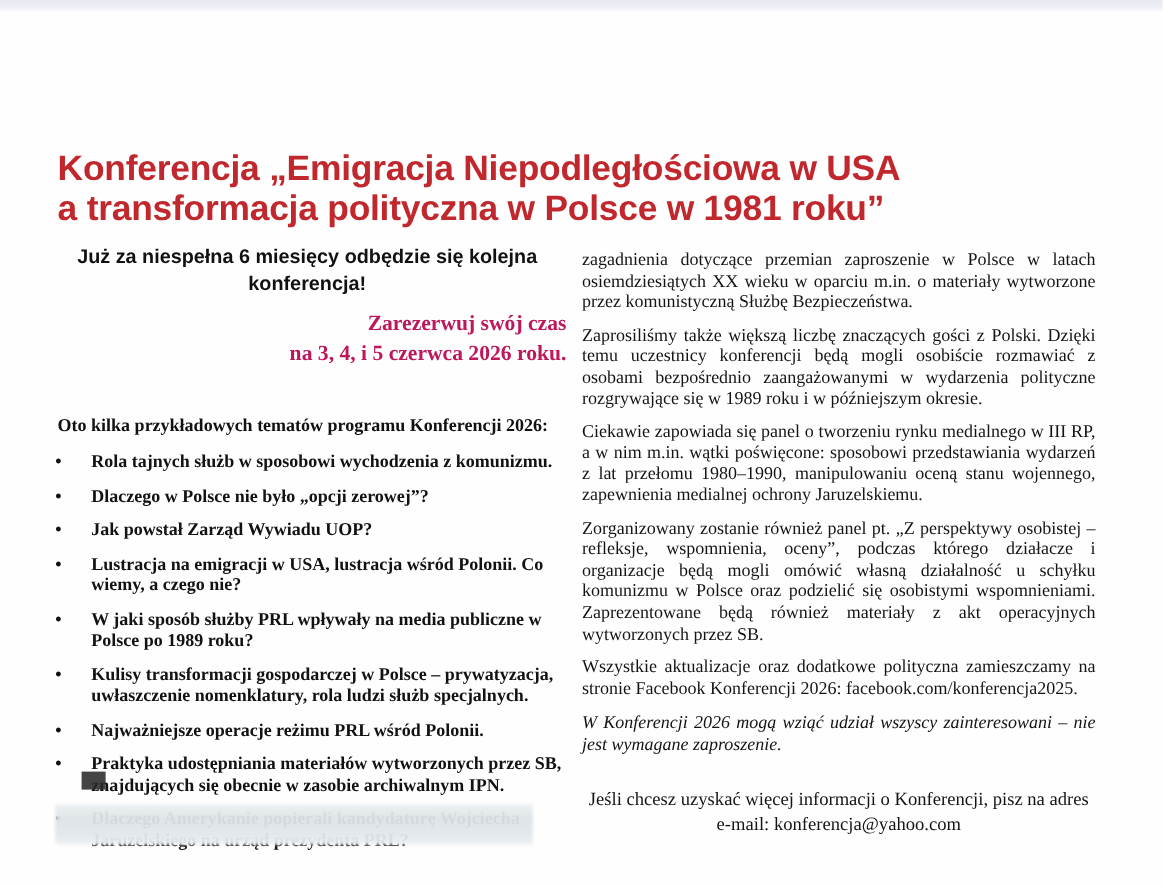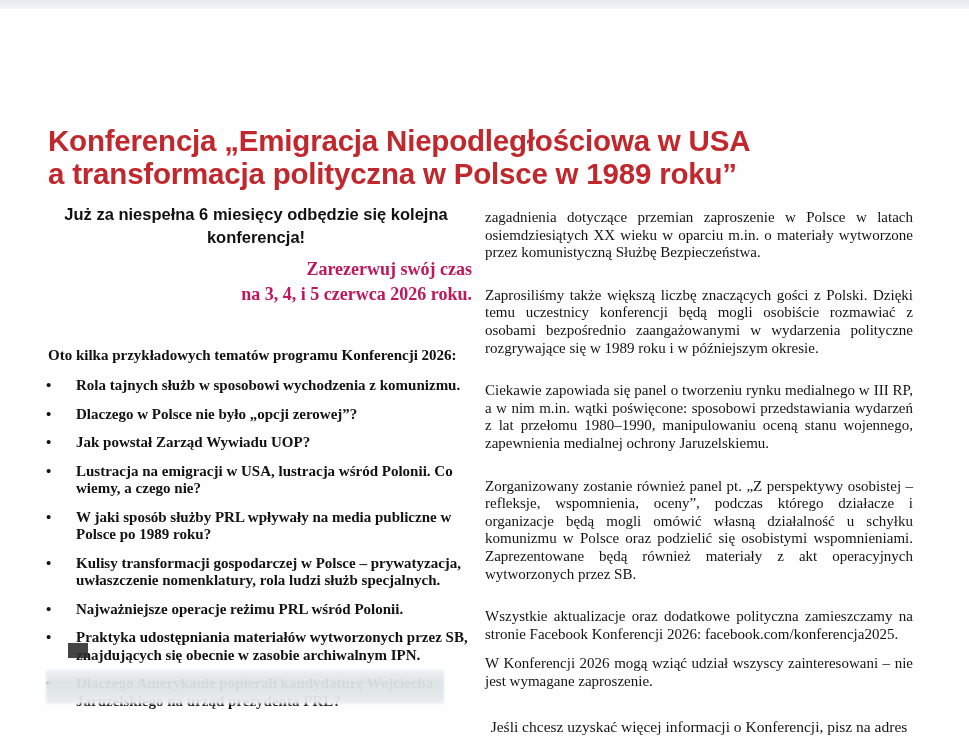--- a/index.html
+++ b/index.html
@@ -97,22 +97,22 @@
 
   .body-para {
     font-family: "Liberation Serif", "DejaVu Serif", serif;
     font-size: 15px;
     line-height: 17.6px;
     text-align: justify;
     margin: 0;
     color: #141414;
   }
   .col-left .body-para { margin-top: 14px; }
-  .col-right .body-para + .body-para { margin-top: 25px; }
-  .col-right .body-para.tight { margin-top: 12px; }
+  .col-right .body-para + .body-para { margin-top: 10px; }
+  .col-right .body-para.tight { margin-top: 12px; font-style: italic; }
 
   .topics-head {
     font-family: "Liberation Serif", "DejaVu Serif", serif;
     font-weight: bold;
     font-size: 15px;
     margin: 40px 0 0 8px;
     color: #111111;
   }
   .topics {
     list-style: none;
@@ -165,21 +165,21 @@
 </head>
 <body>
 
 <div class="page">
 
   <div class="top-strip"></div>
 
 
   <h1 class="headline">
     <span>Konferencja „Emigracja Niepodległościowa w USA</span>
-    <span>a transformacja polityczna w Polsce w 1989 roku”</span>
+    <span>a transformacja polityczna w Polsce w 1981 roku”</span>
   </h1>
 
   <div class="col-left">
     <p class="lead-black">Już za niespełna 6 miesięcy odbędzie się kolejna konferencja!</p>
     <p class="lead-red">
       <span>Zarezerwuj swój czas</span>
       <span>na 3, 4, i 5 czerwca 2026 roku.</span>
     </p>
 
     <p class="topics-head">Oto kilka przykładowych tematów programu Konferencji 2026:</p>

